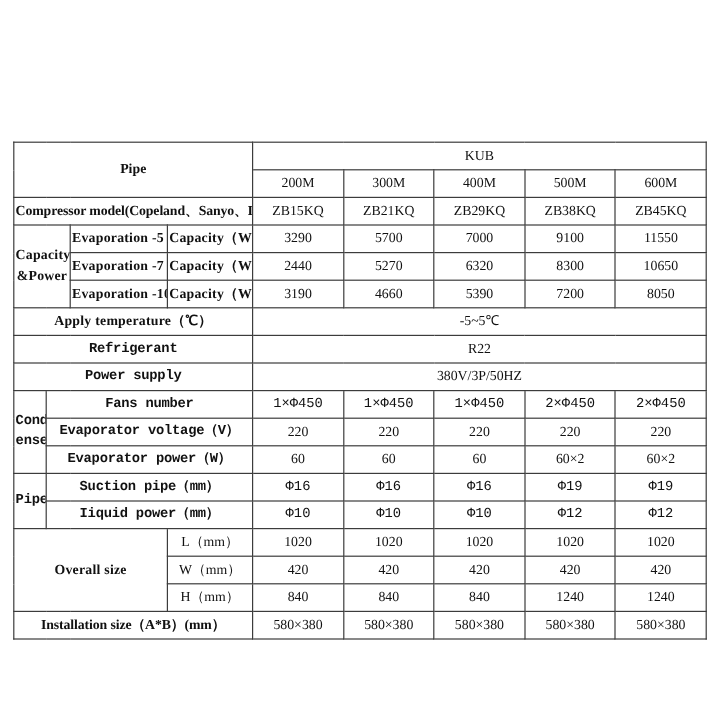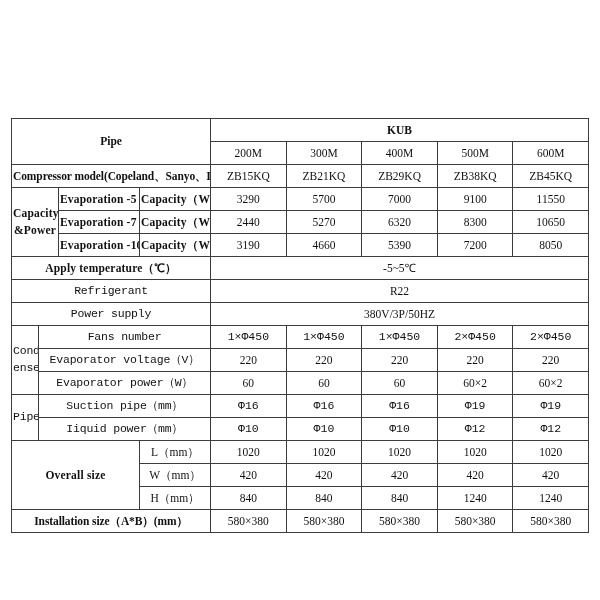--- a/index.html
+++ b/index.html
@@ -32,36 +32,36 @@
   
   .lbl{
     font-family:"Liberation Serif", serif;
     font-size:9.5px;
     font-weight:bold;
     letter-spacing:.2px;
   }
   .lbl-mono{
     font-family:"Liberation Mono", monospace;
     font-size:8.6px;
-    font-weight:normal;
+    font-weight:bold;
     letter-spacing:-.2px;
     margin-left:16px;
   }
   .lbl-small{
     font-size:8.2px;
     font-weight:bold;
     letter-spacing:-.1px;
   }
   .val{
     font-family:"Liberation Serif", serif;
     font-size:13px;
     font-weight:normal;
   }
   .val-sm{font-size:12px;}
-  .hdr-group{font-size:13px;font-weight:bold;}
+  .hdr-group{font-size:13px;}
   .hdr-col{font-size:12.5px;margin-top:44px;}
   .model-label{font-size:10px;font-weight:bold;}
   .stack{display:block;line-height:1.45;}
   .dia{font-family:Liberation Mono, monospace;}
 </style>
 </head>
 <body>
 
 <div class="sheet">
 

